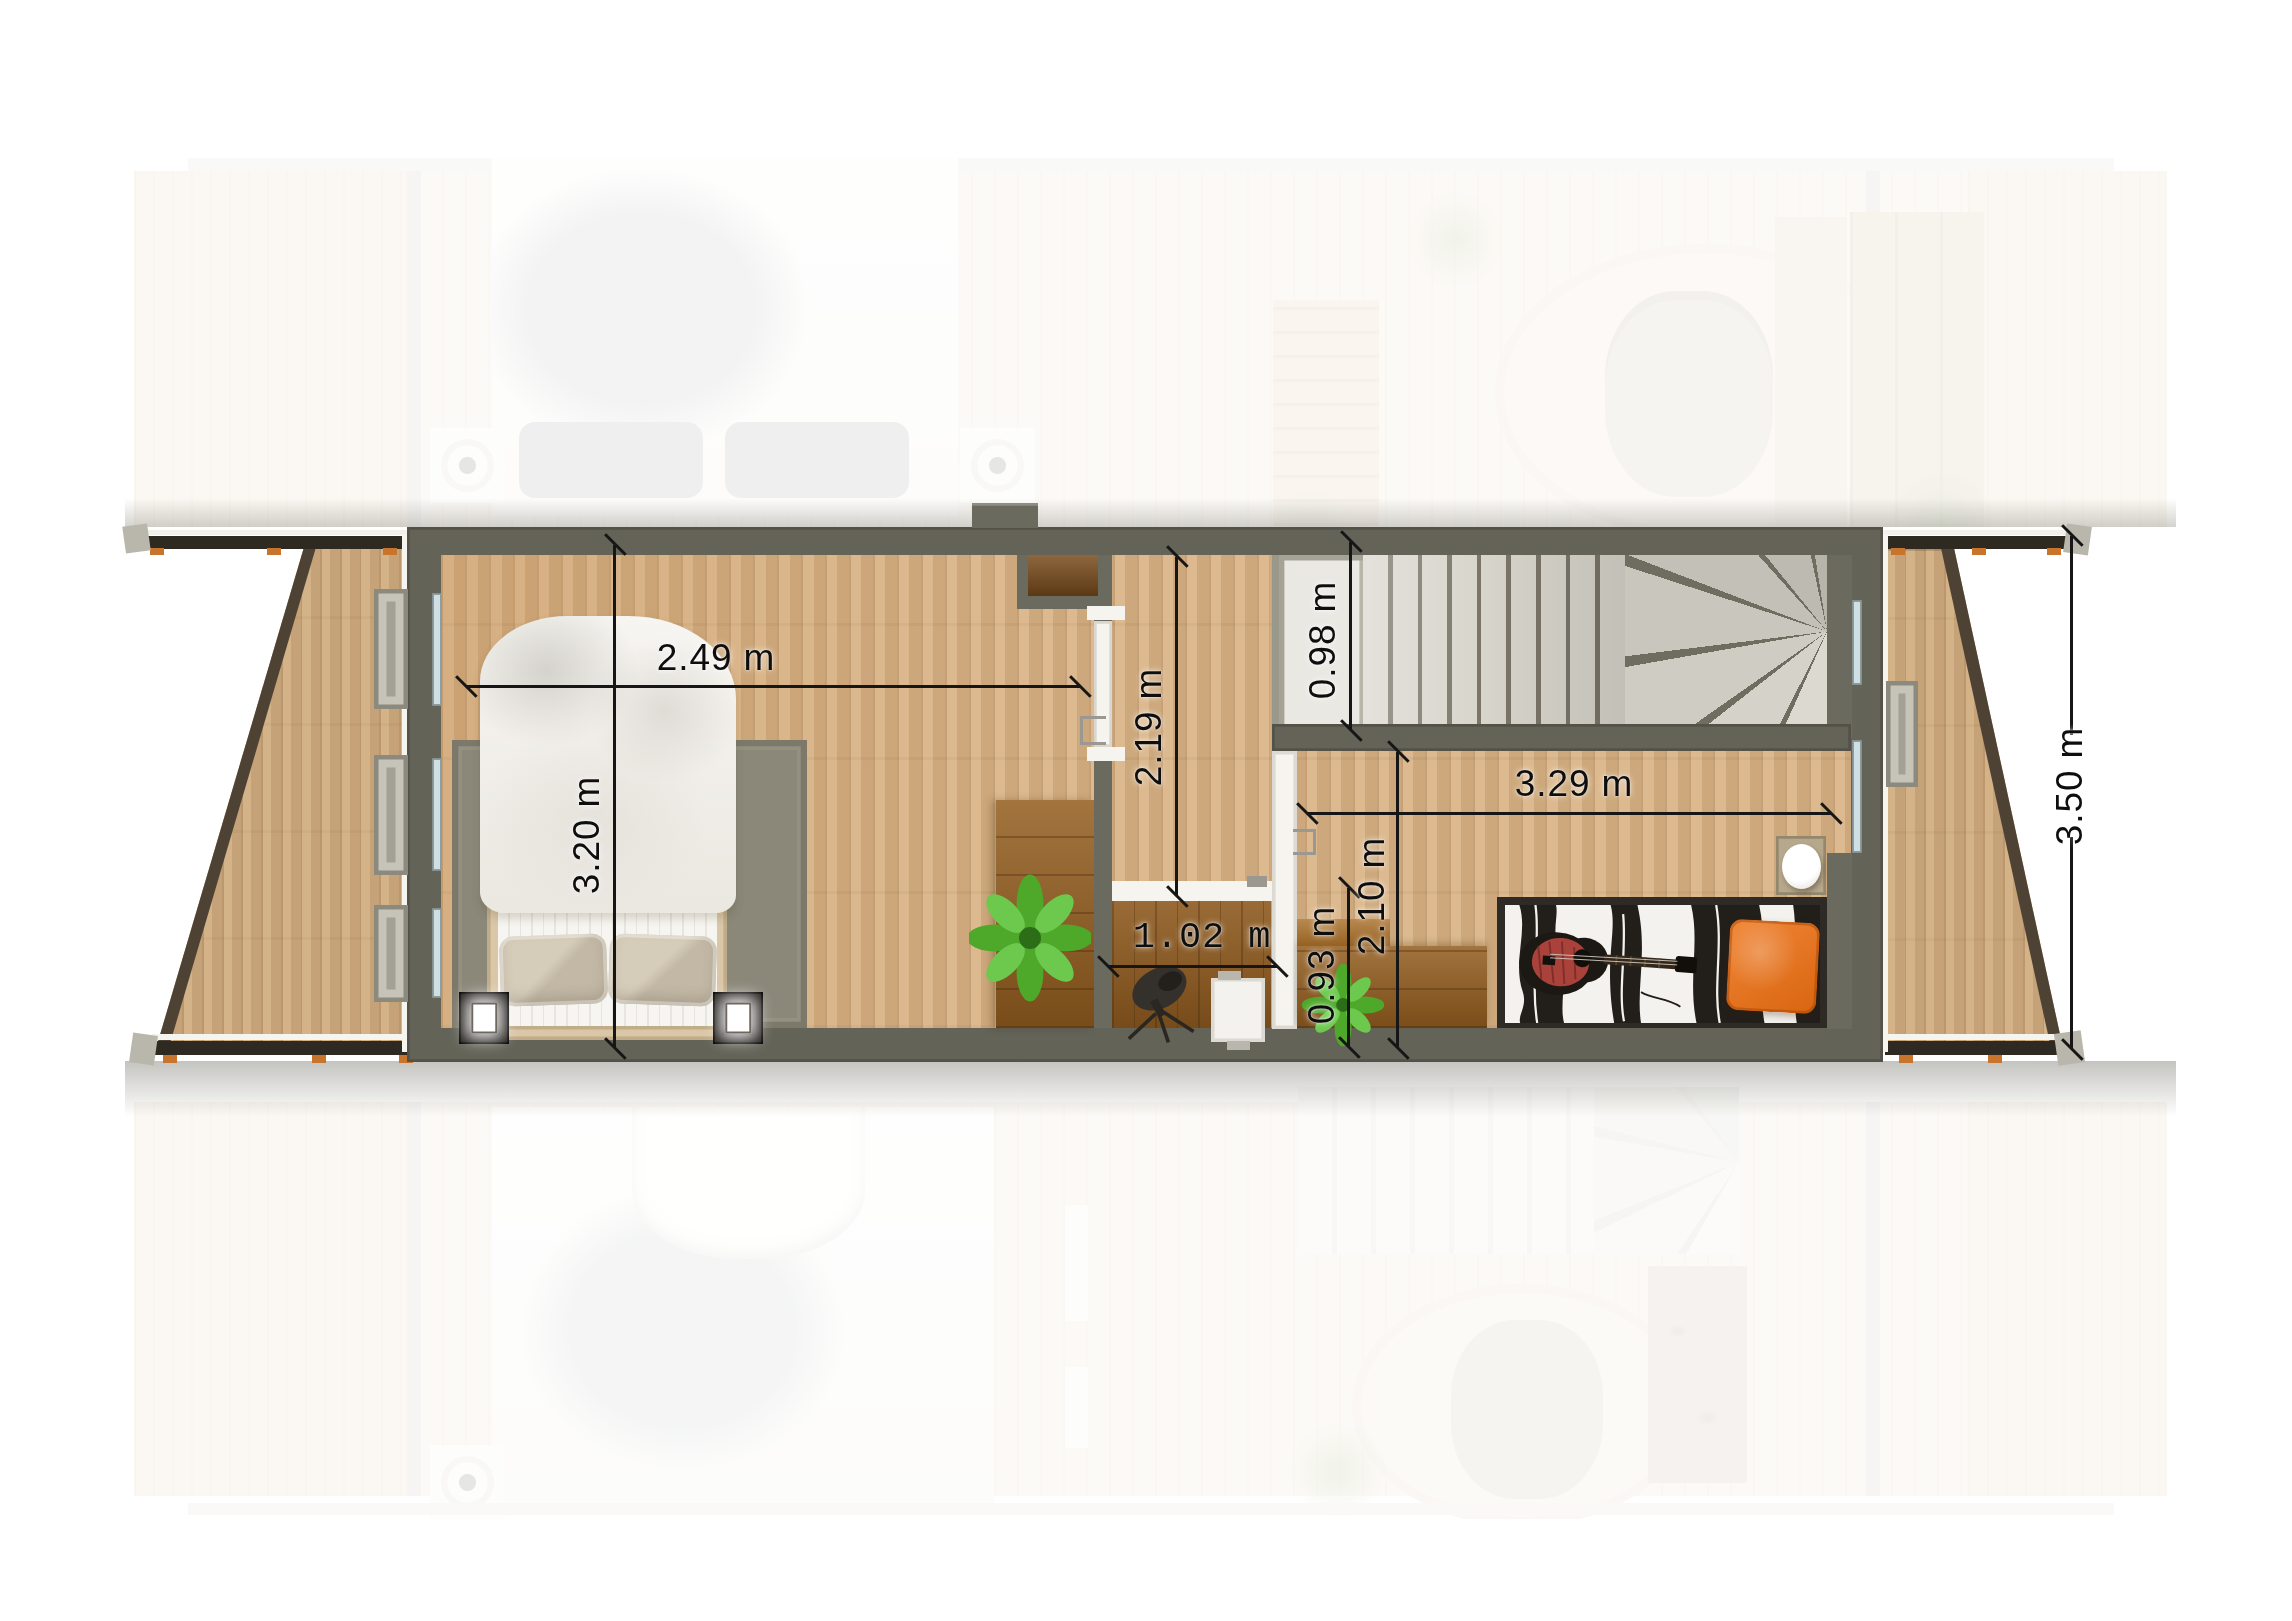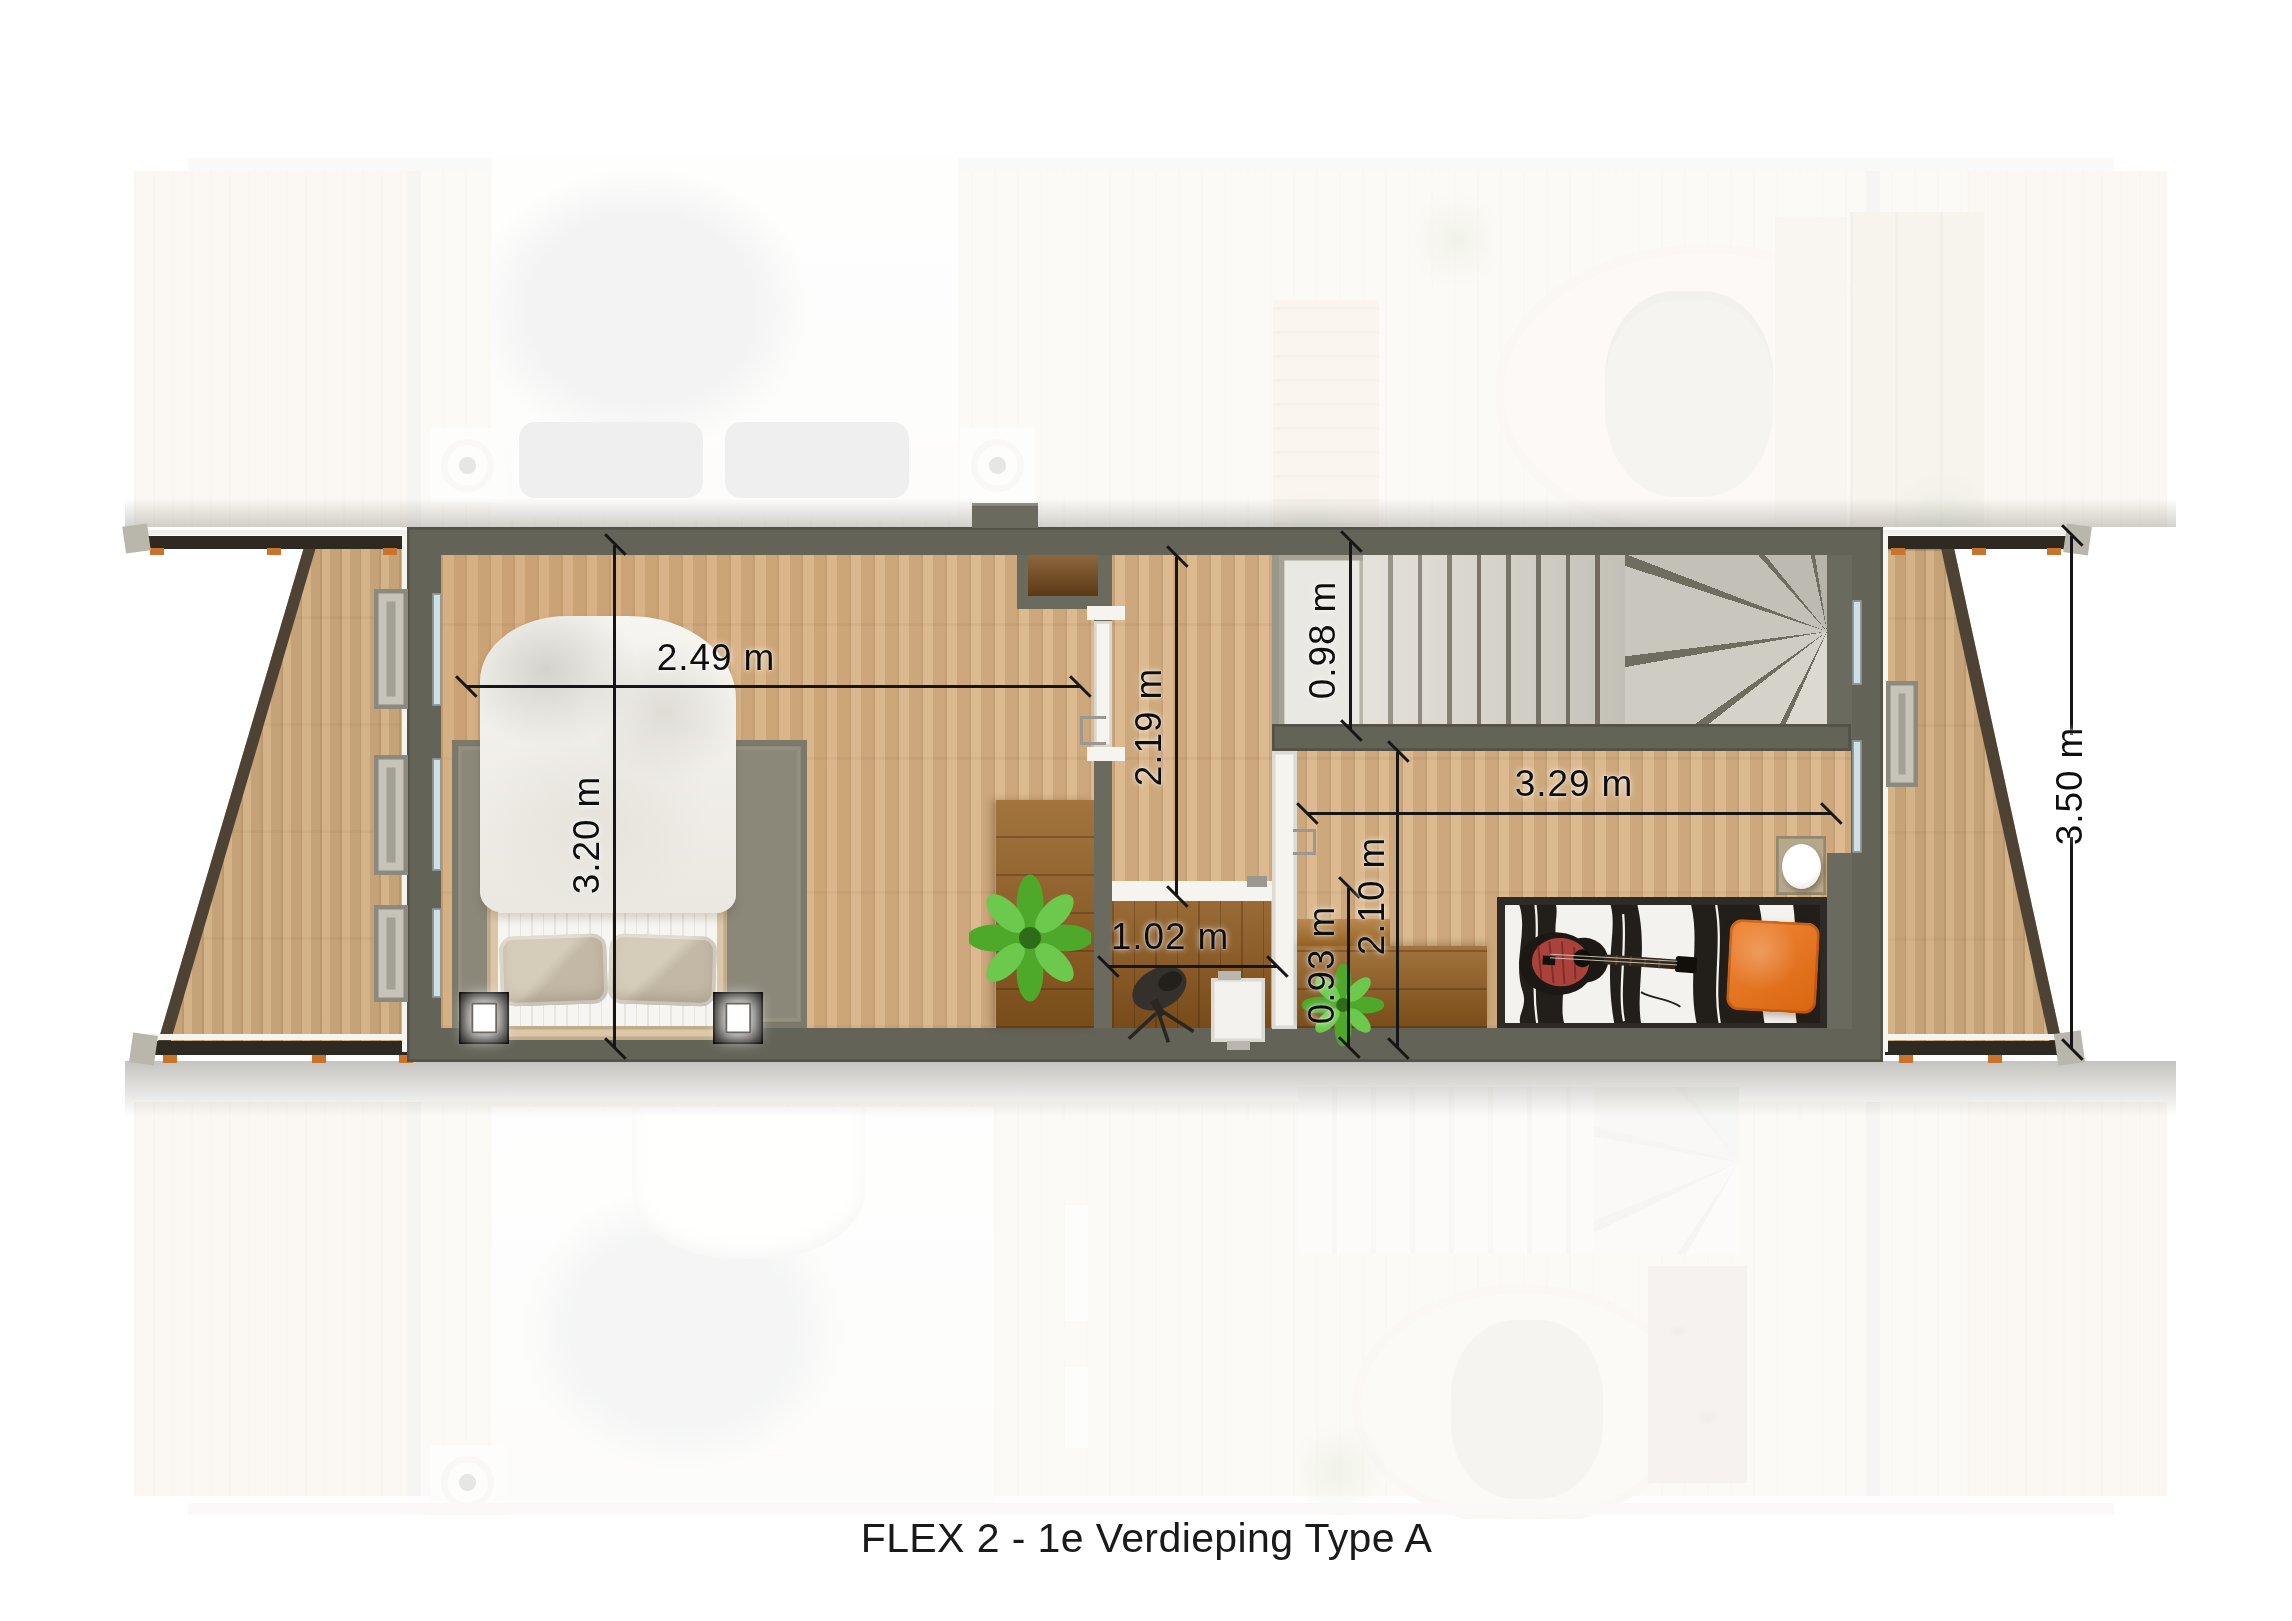--- a/index.html
+++ b/index.html
@@ -368,32 +368,31 @@
     <div class="dline v" style="left:1396px;top:752px;height:296px;">
       <span class="tick" style="left:-12.5px;top:-1.8px;"></span>
         <span class="tick" style="left:-12.5px;bottom:-1.8px;"></span>
     </div>
     <div class="dlabel rot" style="left:1372px;top:896px;">2.10 m</div>
 
     <div class="dline h" style="left:1108px;top:965px;width:170px;">
       <span class="tick" style="left:-14.3px;top:0;"></span>
         <span class="tick" style="right:-14.3px;top:0;"></span>
     </div>
-    <div class="dlabel" style="left:1170px;top:937px;">1.02 m</div>
+    <div class="dlabel" style="left:1202px;top:937px;font-family:Liberation Mono, monospace;">1.02 m</div>
 
     <div class="dline v" style="left:1347px;top:888px;height:159px;">
       <span class="tick" style="left:-12.5px;top:-1.8px;"></span>
         <span class="tick" style="left:-12.5px;bottom:-1.8px;"></span>
     </div>
     <div class="dlabel rot" style="left:1322px;top:965px;">0.93 m</div>
 
     <div class="dline v" style="left:2070px;top:536px;height:199px;">
       <span class="tick" style="left:-12.5px;top:-1.8px;"></span>
     </div>
     <div class="dline v" style="left:2070px;top:837px;height:212px;">
       <span class="tick" style="left:-12.5px;bottom:-1.8px;"></span>
     </div>
     <div class="dlabel rot" style="left:2070px;top:786px;">3.50 m</div>
   </section>
 
-  <h1 class="caption" style="top:1515px;margin:0;">FLEX 2 - 1e Verdieping Type A</h1>
 </div>
 
 
 </body></html>

